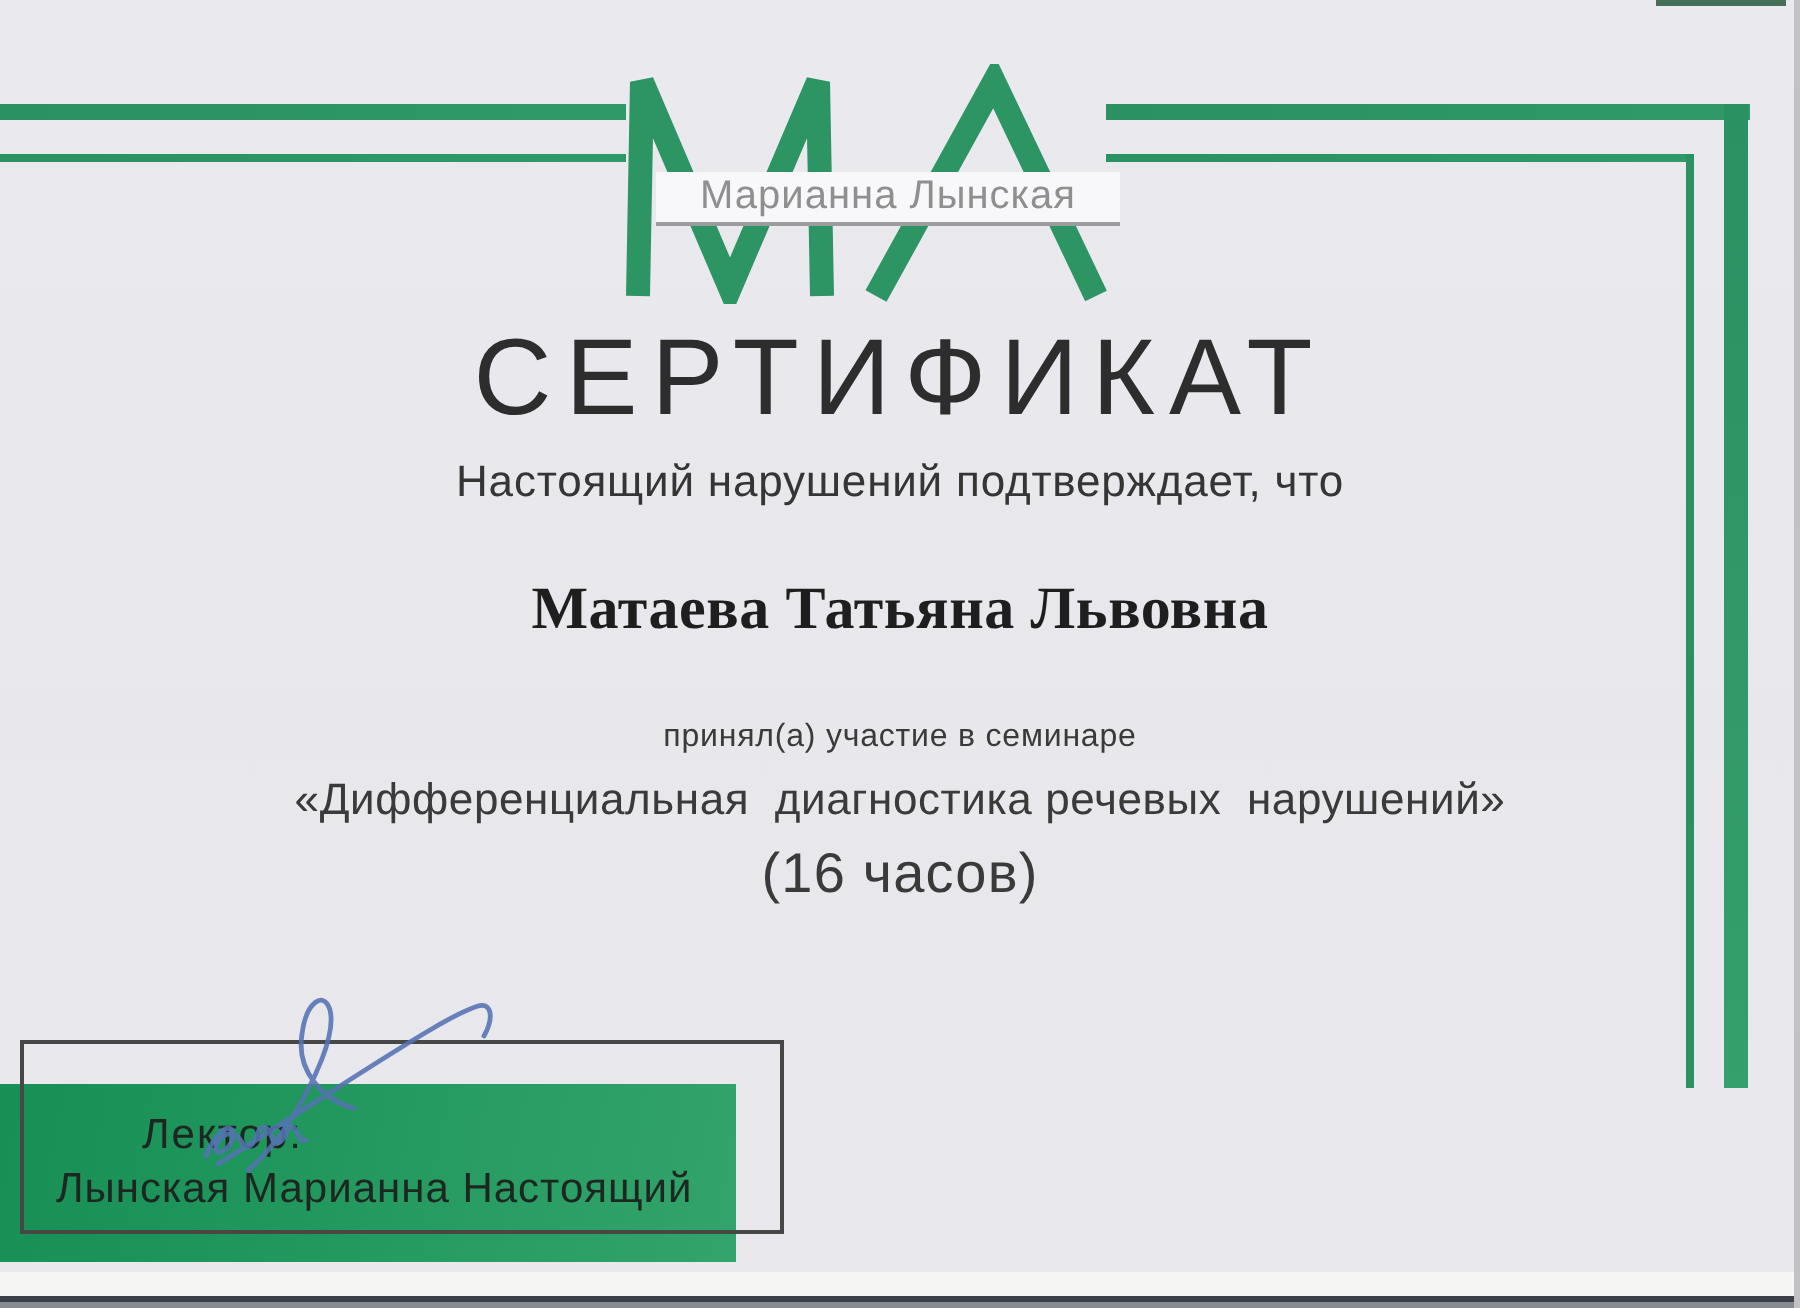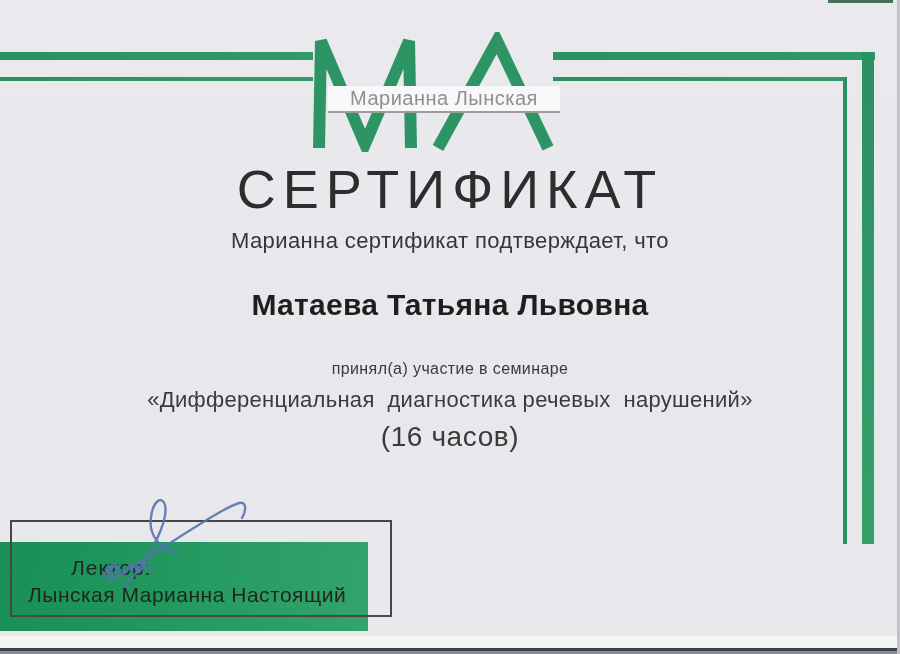--- a/index.html
+++ b/index.html
@@ -39,21 +39,21 @@
     font-size:54px;font-weight:300;color:#2d2d2d;
     letter-spacing:7px;
   }
   .statement{
     position:absolute;left:0;top:228px;width:100%;
     text-align:center;font-size:22px;color:#353535;letter-spacing:0.4px;
   }
   .recipient{
     position:absolute;left:0;top:288px;width:100%;
     text-align:center;font-size:30px;font-weight:bold;color:#1e1e1e;
-    letter-spacing:0.3px;font-family:Liberation Sans, sans-serif;
+    letter-spacing:0.3px;font-family:Liberation Serif, serif;
   }
   .participation{
     position:absolute;left:0;top:360px;width:100%;
     text-align:center;font-size:16px;color:#3a3a3a;letter-spacing:0.4px;
   }
   .seminar{
     position:absolute;left:0;top:387px;width:100%;
     text-align:center;font-size:22px;color:#3a3a3a;letter-spacing:0.3px;
     white-space:pre;
   }
@@ -111,21 +111,21 @@
       <path d="M140,116 L199,9 L250,116"></path>
     </g>
   </svg>
   <span class="sr-data">МЛ</span>
 
   <div class="brand-band">
     <span>Марианна Лынская</span>
   </div>
 
   <div class="cert-title">СЕРТИФИКАТ</div>
-  <div class="statement">Марианна сертификат подтверждает, что</div>
+  <div class="statement">Настоящий нарушений подтверждает, что</div>
   <div class="recipient">Матаева Татьяна Львовна</div>
   <div class="participation">принял(а) участие в семинаре</div>
   <div class="seminar">«Дифференциальная  диагностика речевых  нарушений»</div>
   <div class="duration">(16 часов)</div>
 
   <div class="lecturer-box"></div>
   <div class="lecturer-frame"></div>
   <div class="lecturer-label">Лектор:</div>
   <div class="lecturer-name">Лынская Марианна Настоящий</div>
 

